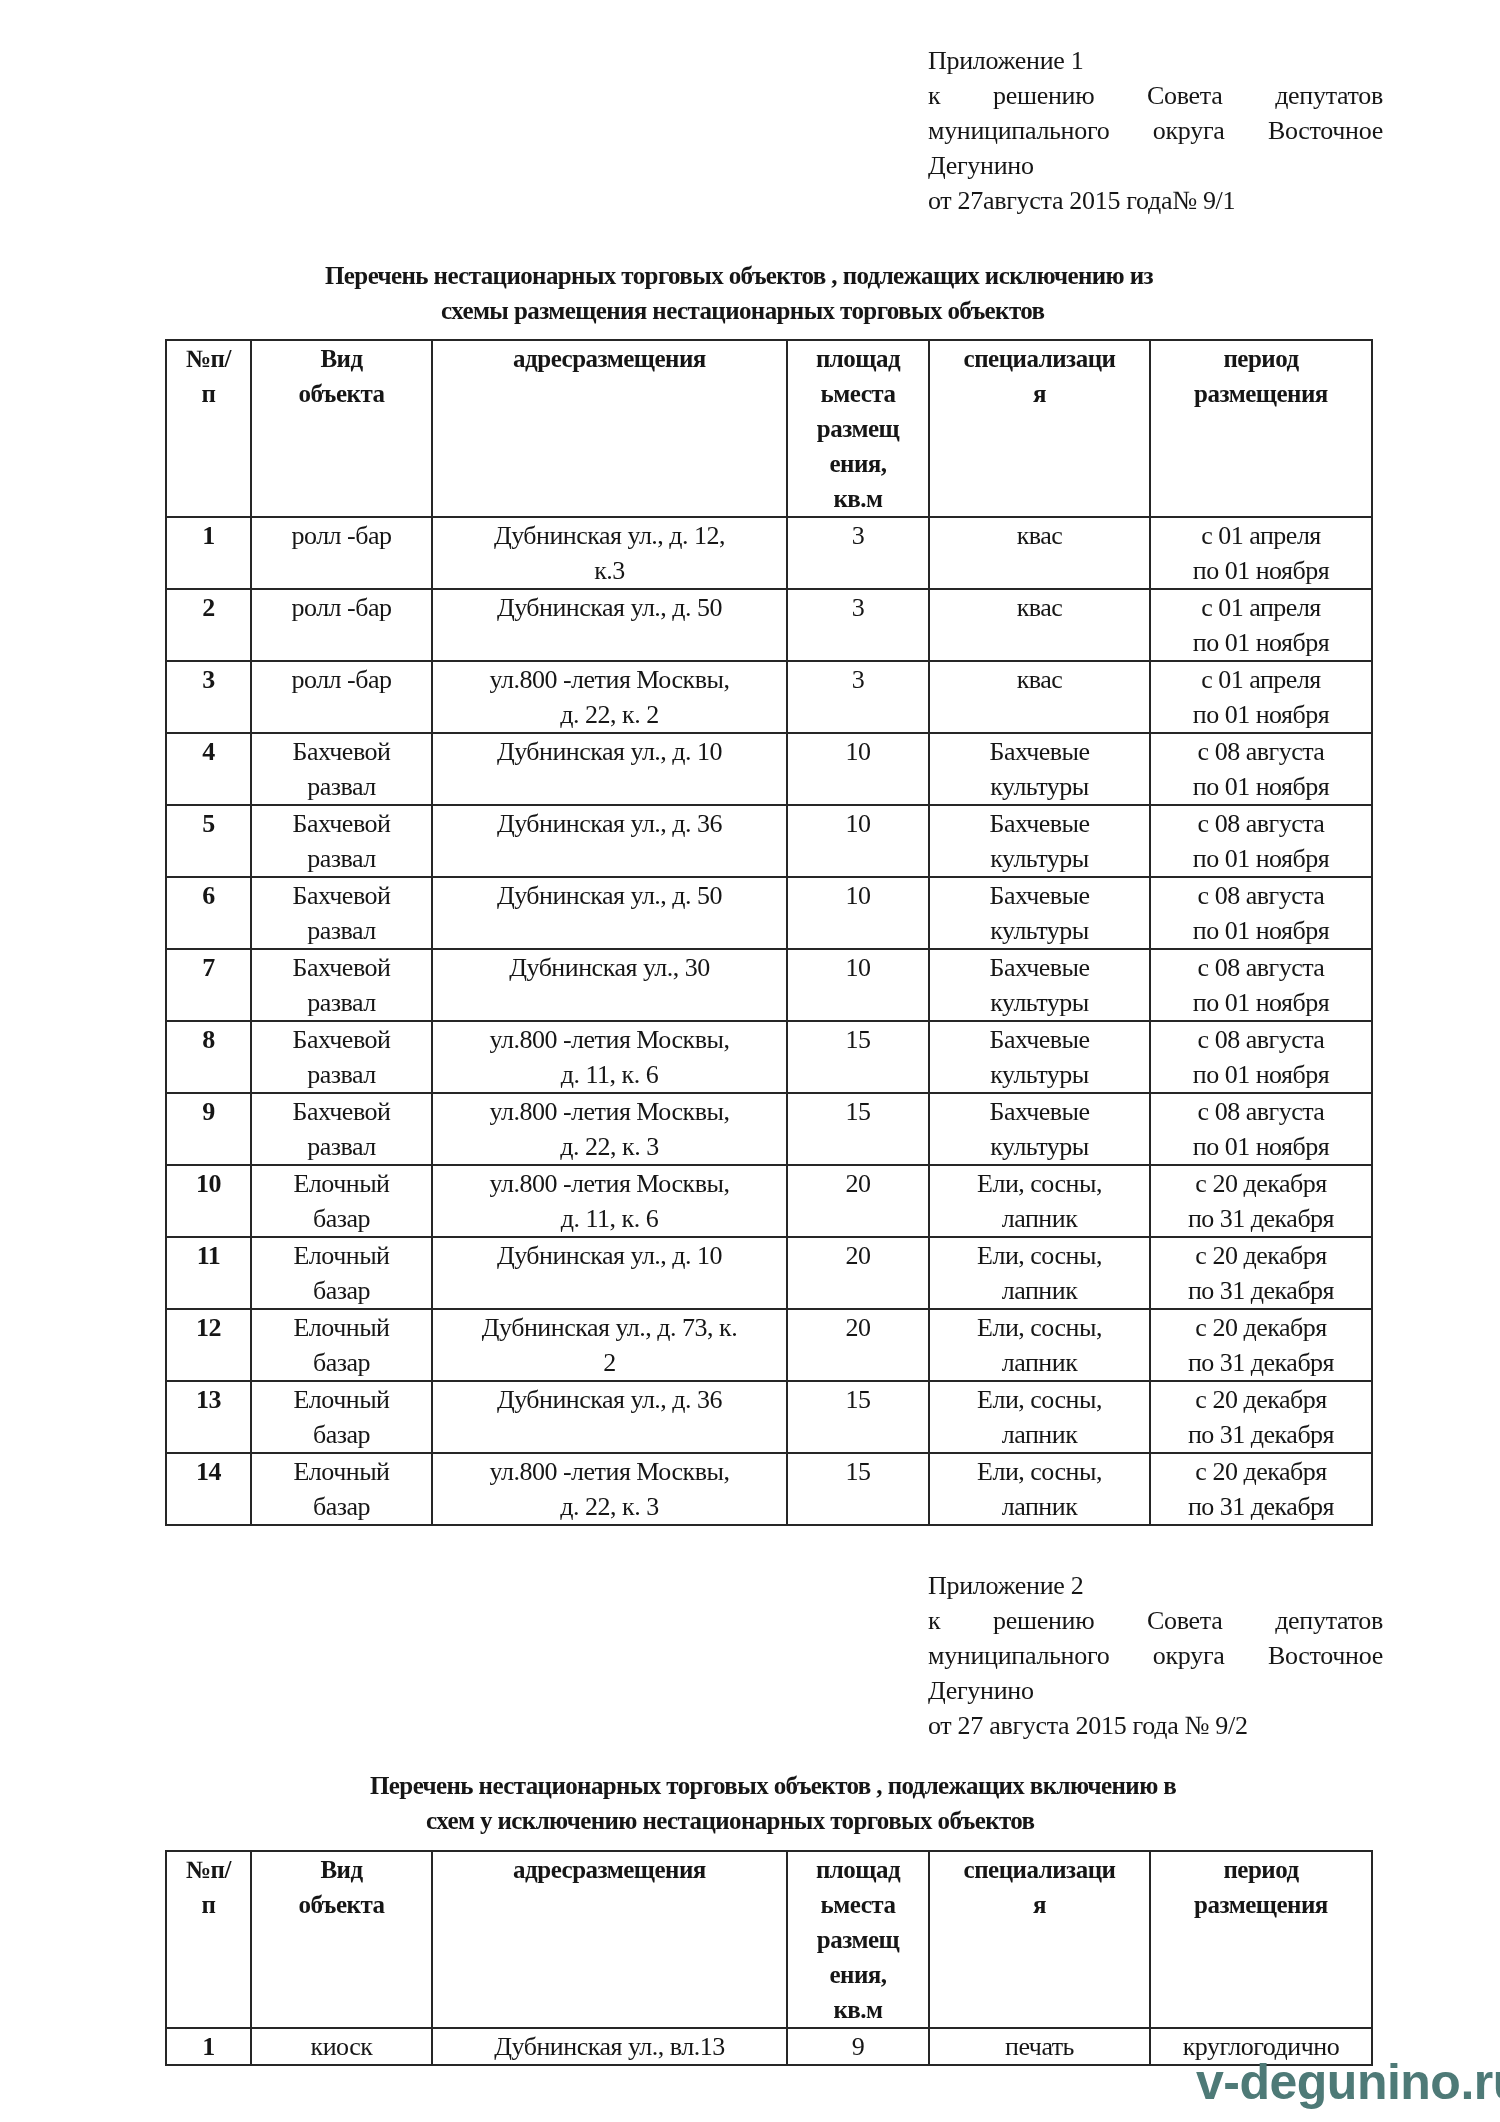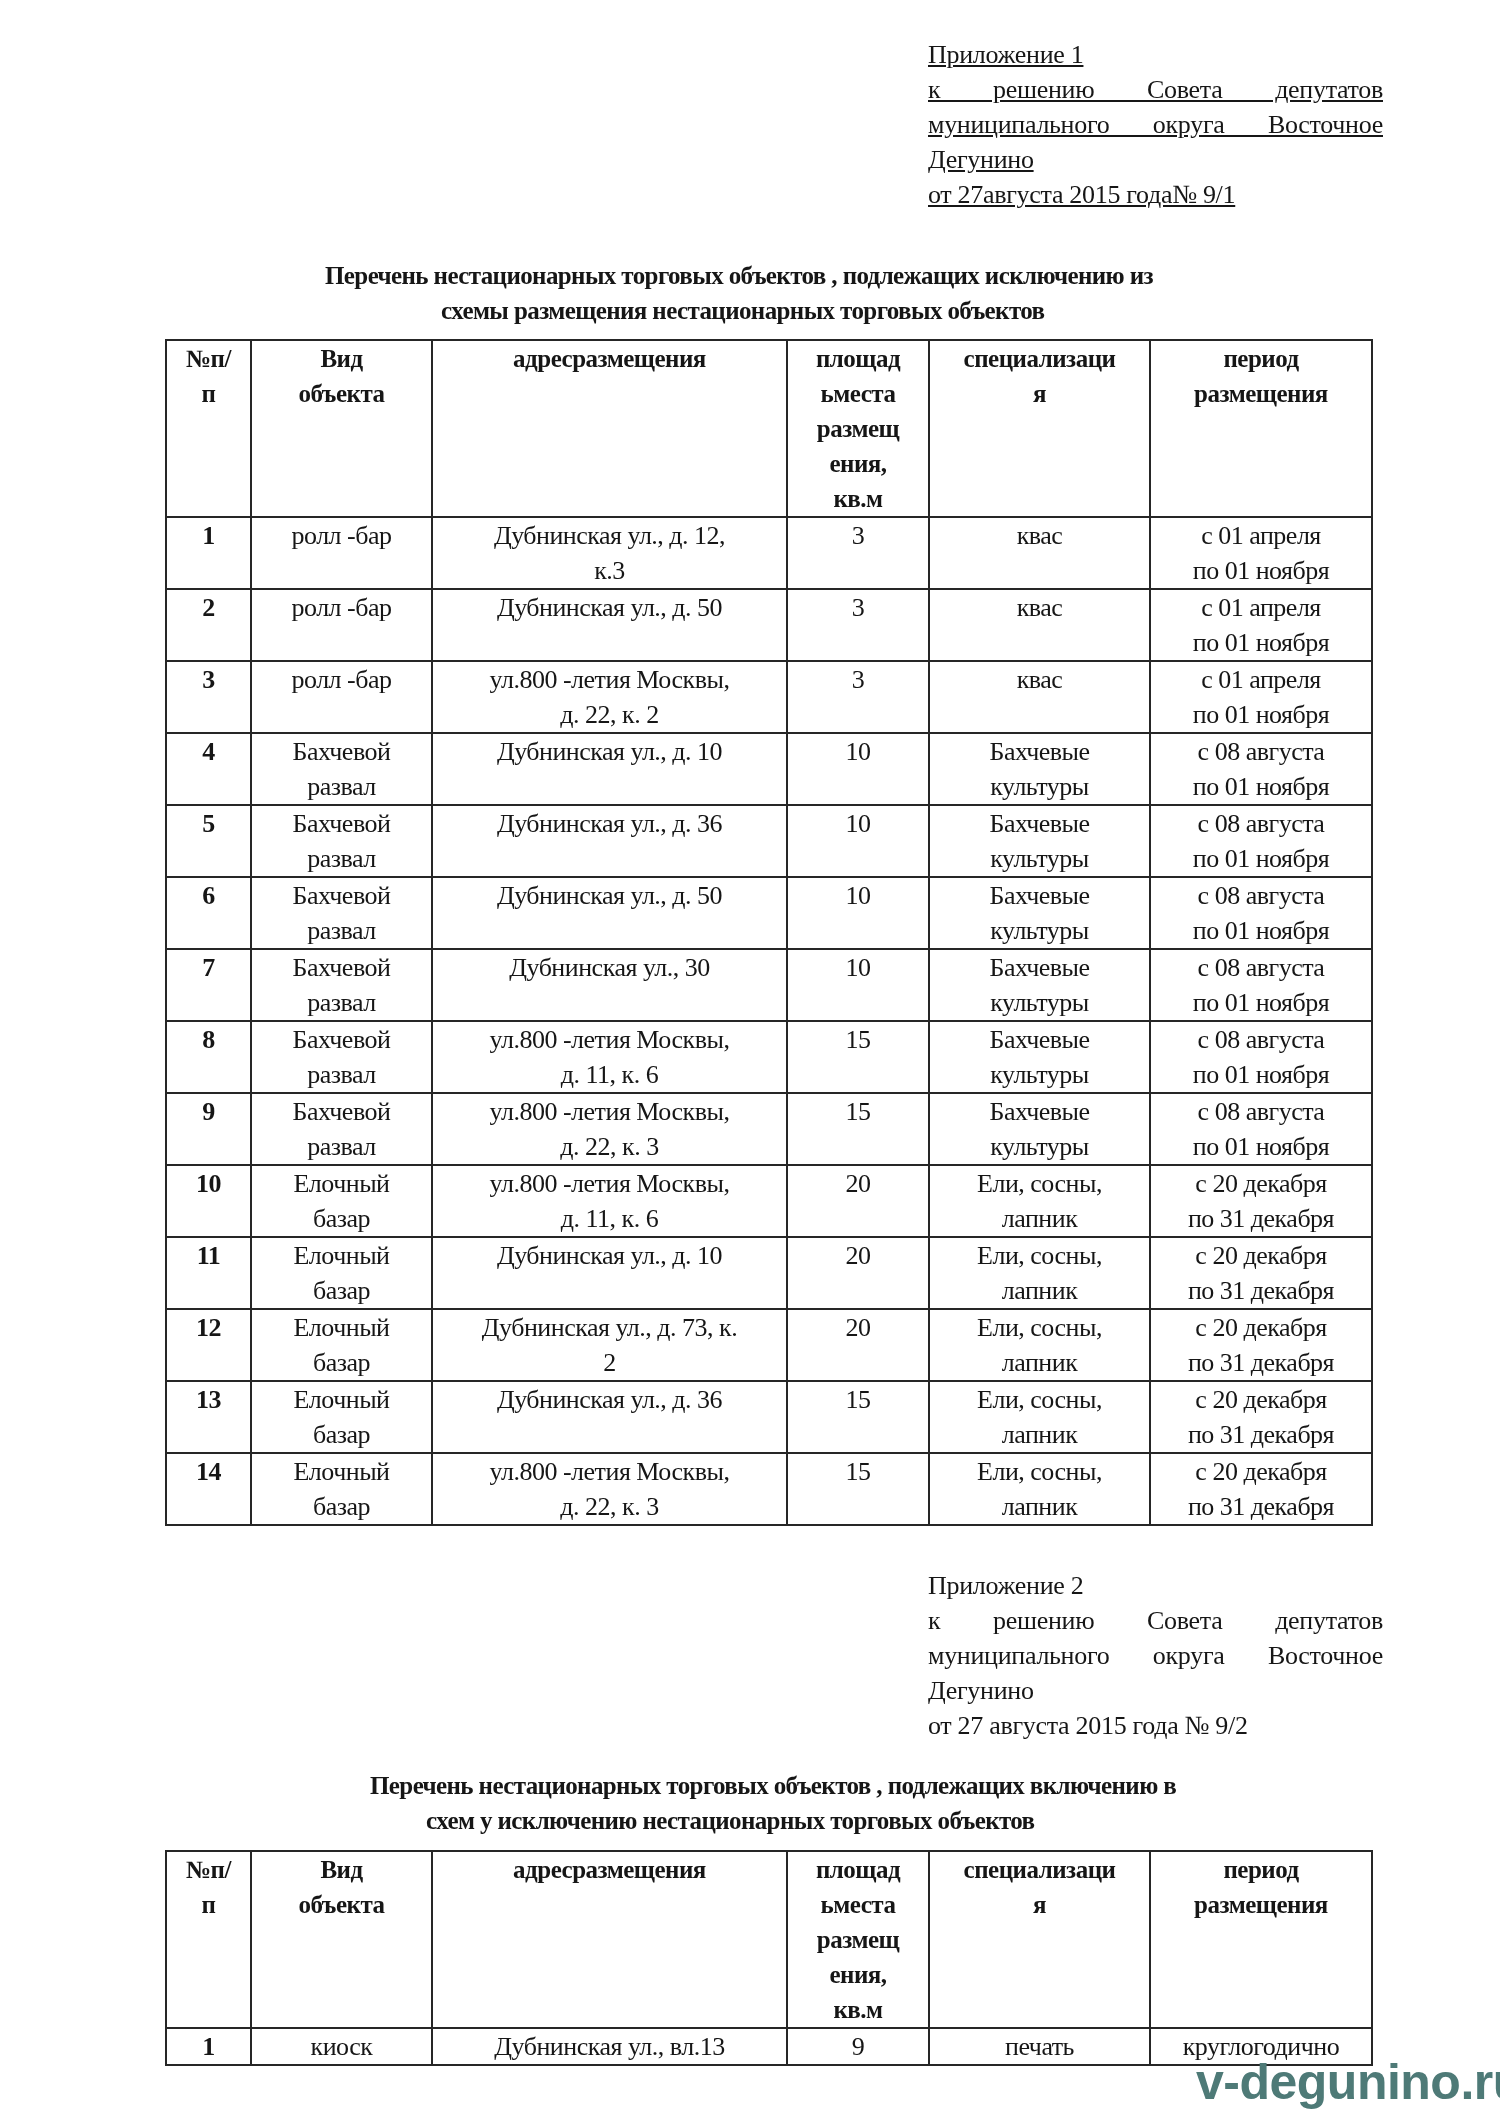--- a/index.html
+++ b/index.html
@@ -65,21 +65,21 @@
     line-height: 58px;
     color: #4e7a77;
     letter-spacing: -0.5px;
     white-space: nowrap;
     font-weight: bold;
   }
 </style>
 </head>
 <body>
 
-<div class="appendix" style="top:37px;text-decoration:underline;">
+<div class="appendix" style="top:43px;">
   <span class="line">Приложение  1</span>
   <span class="line justify">к решению Совета депутатов</span>
   <span class="line justify">муниципального округа  Восточное</span>
   <span class="line">Дегунино</span>
   <span class="line">от  27августа  2015  года№   9/1</span>
 </div>
 
 <div class="title" style="left:325px; top:258px;">Перечень  нестационарных торговых объектов , подлежащих исключению из</div>
 <div class="title" style="left:418px; top:293px;margin-left:23px;">схемы   размещения нестационарных торговых объектов</div>
 

